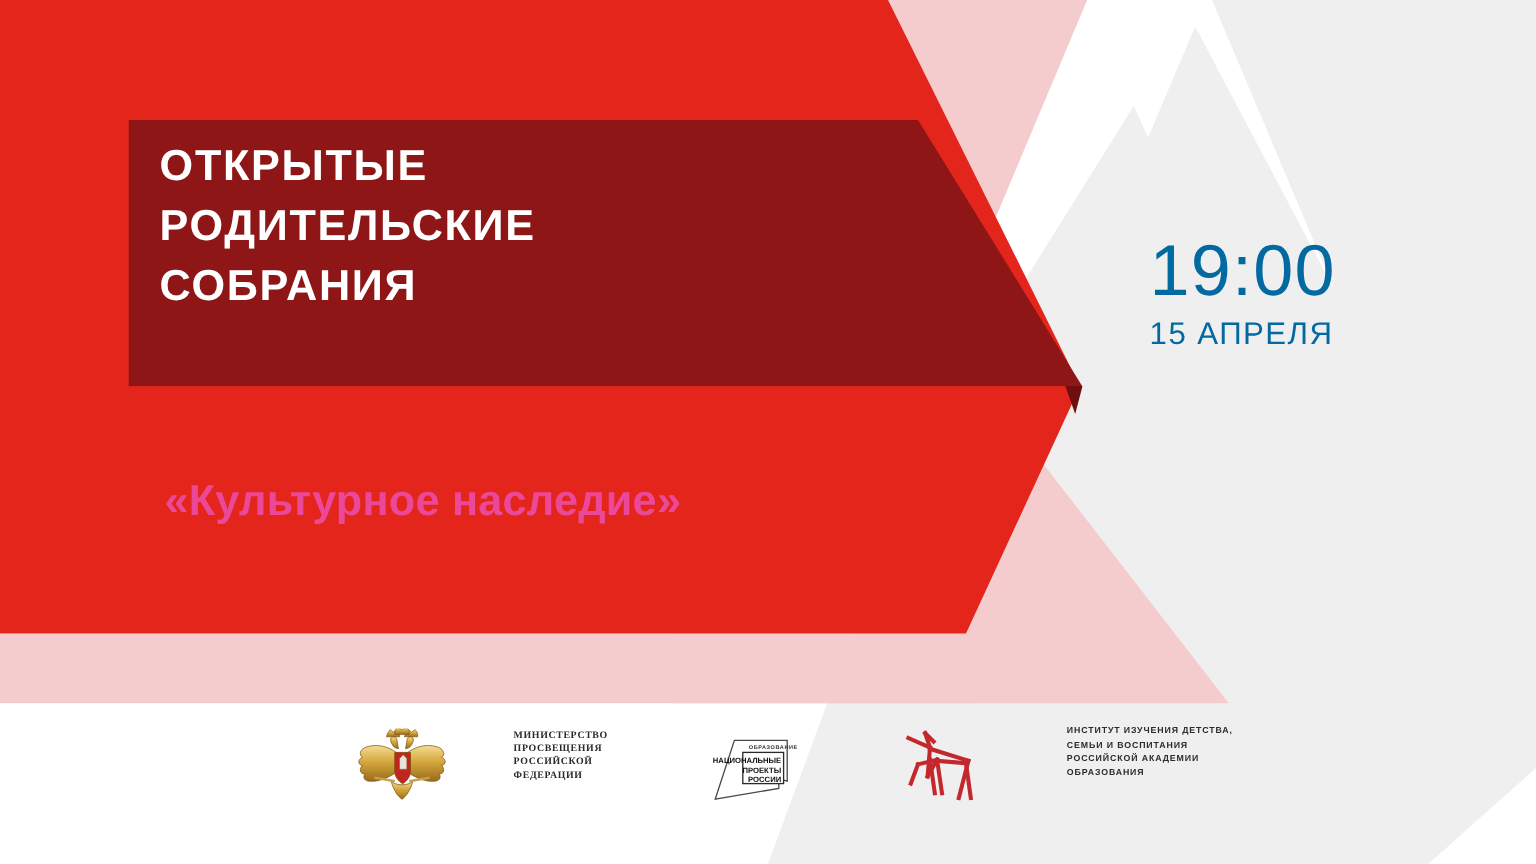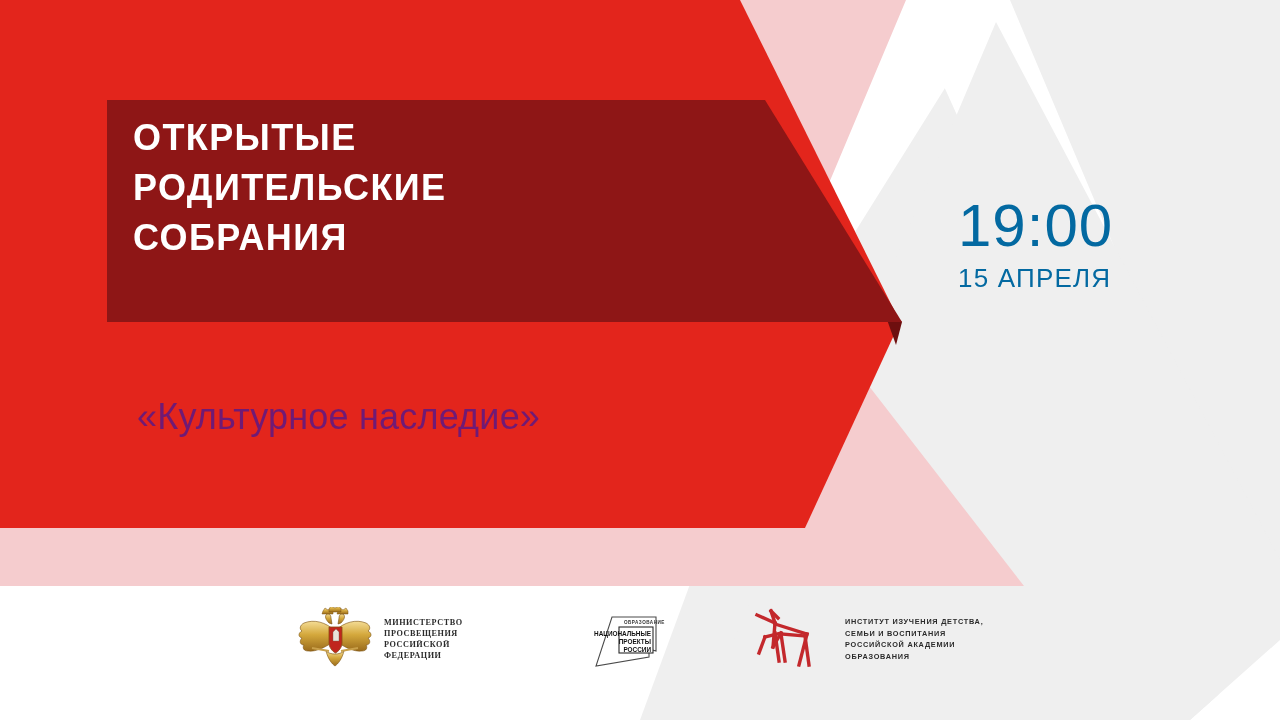--- a/index.html
+++ b/index.html
@@ -37,23 +37,23 @@
     font-size:36px;
     line-height:50px;
     letter-spacing:1.4px;
     text-transform:uppercase;
     white-space:pre-line;
   }
   .subtitle{
     position:absolute;
     left:137px;top:396px;
     z-index:8;
-    color:#701a75;
+    color:#ec4899;
     font-size:36px;
-    font-weight:400;
+    font-weight:700;
     letter-spacing:0.2px;
     white-space:nowrap;
   }
 
   
   .time-block{
     position:absolute;
     left:958px;top:195px;
     width:250px;
     z-index:8;
@@ -83,21 +83,22 @@
   
   .footer{
     position:absolute;
     left:0;top:585px;
     width:1280px;height:135px;
     z-index:9;
   }
   .logo{
     position:absolute;
     display:flex;
-    align-items:center;
+    align-items:flex-start;
+    gap:44px;
   }
   .logo-min{left:296px;top:22px;}
   .logo-np{left:588px;top:18px;}
   .logo-inst{left:745px;top:18px;}
 
   .min-text{
     margin-left:10px;
     font-family:"Liberation Serif", serif;
     font-size:8.2px;
     line-height:11px;

